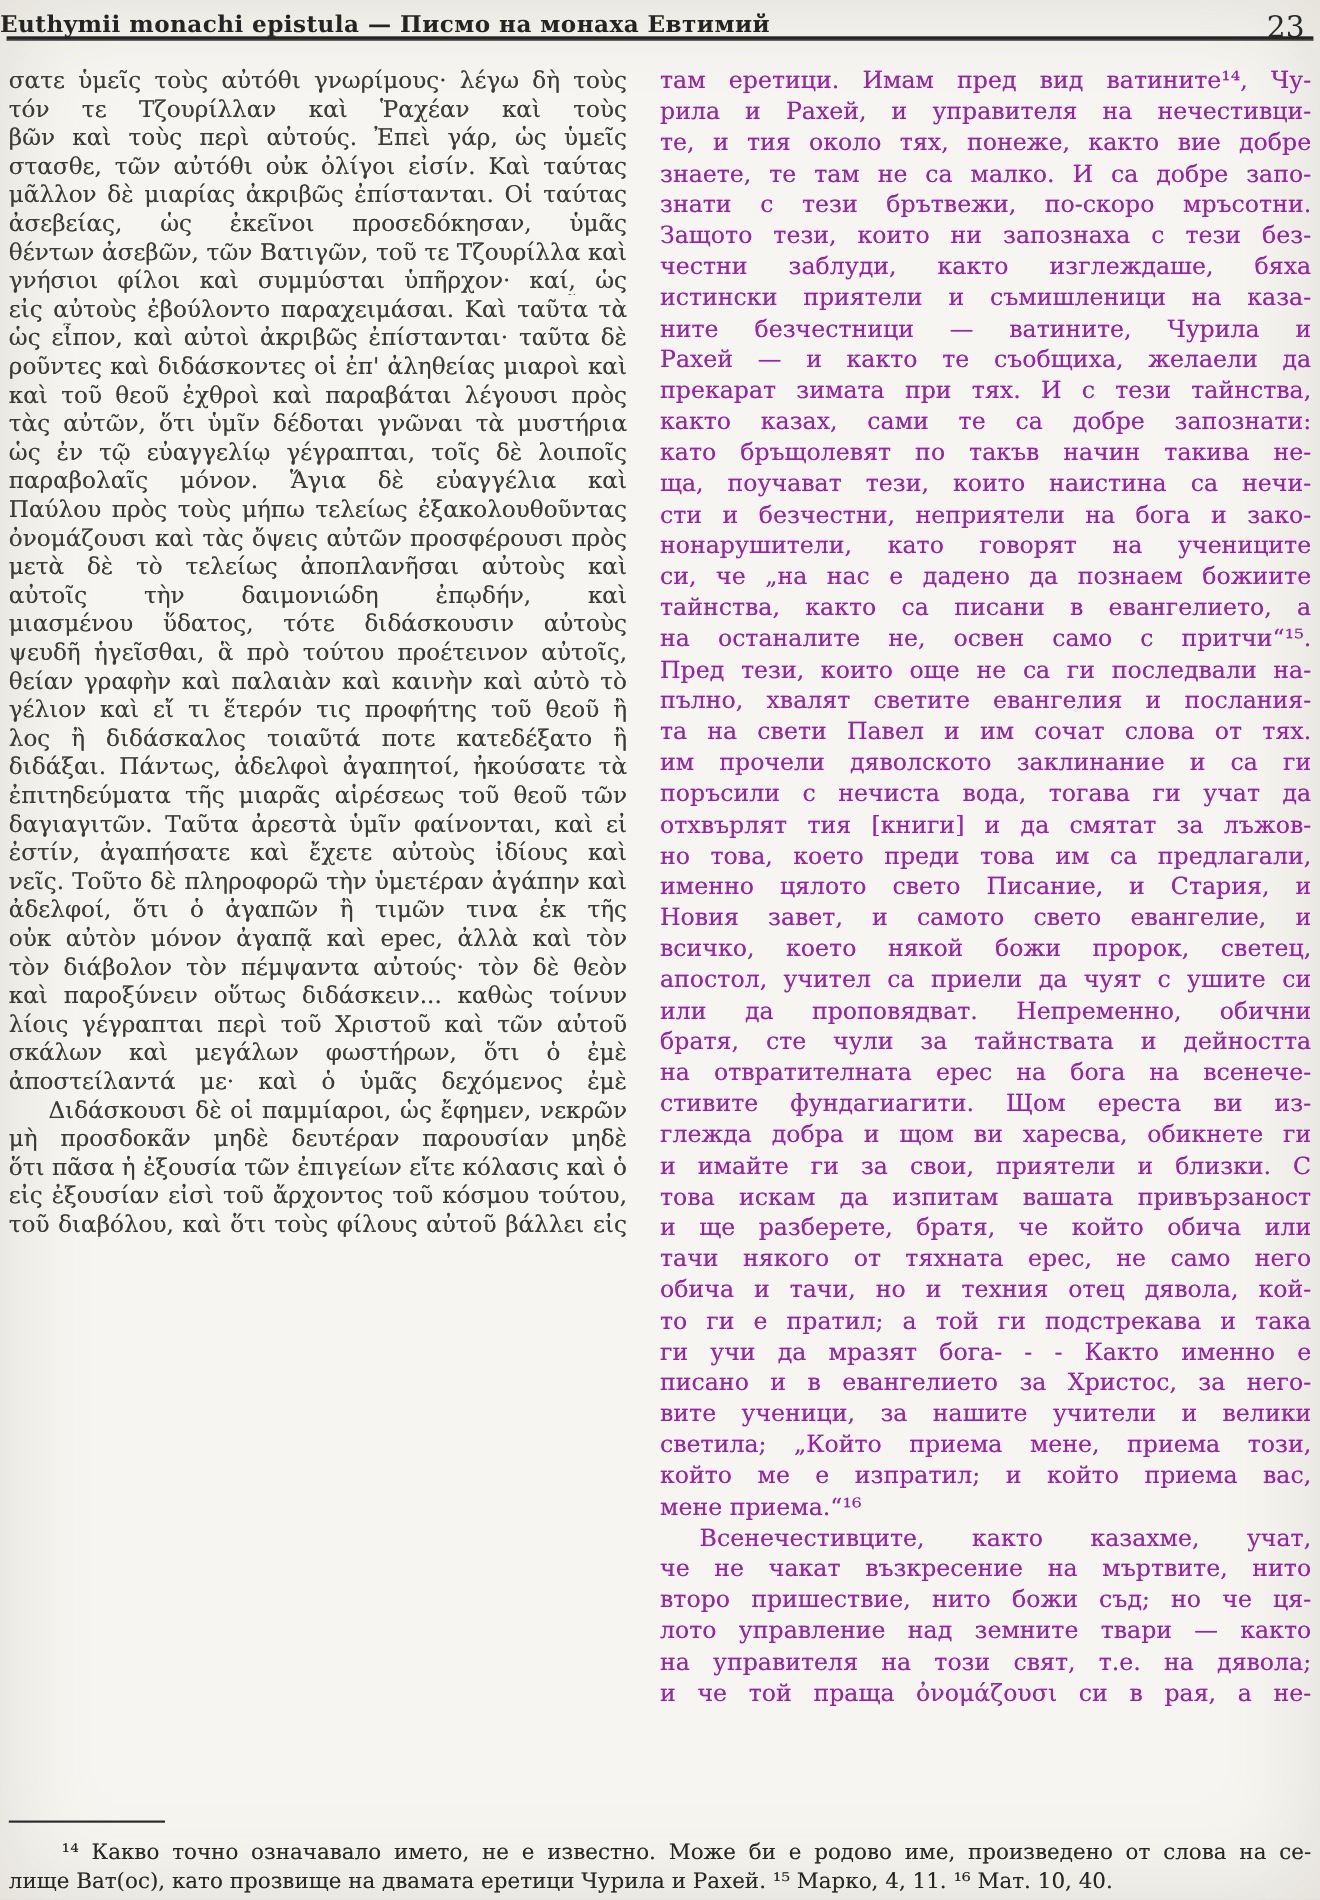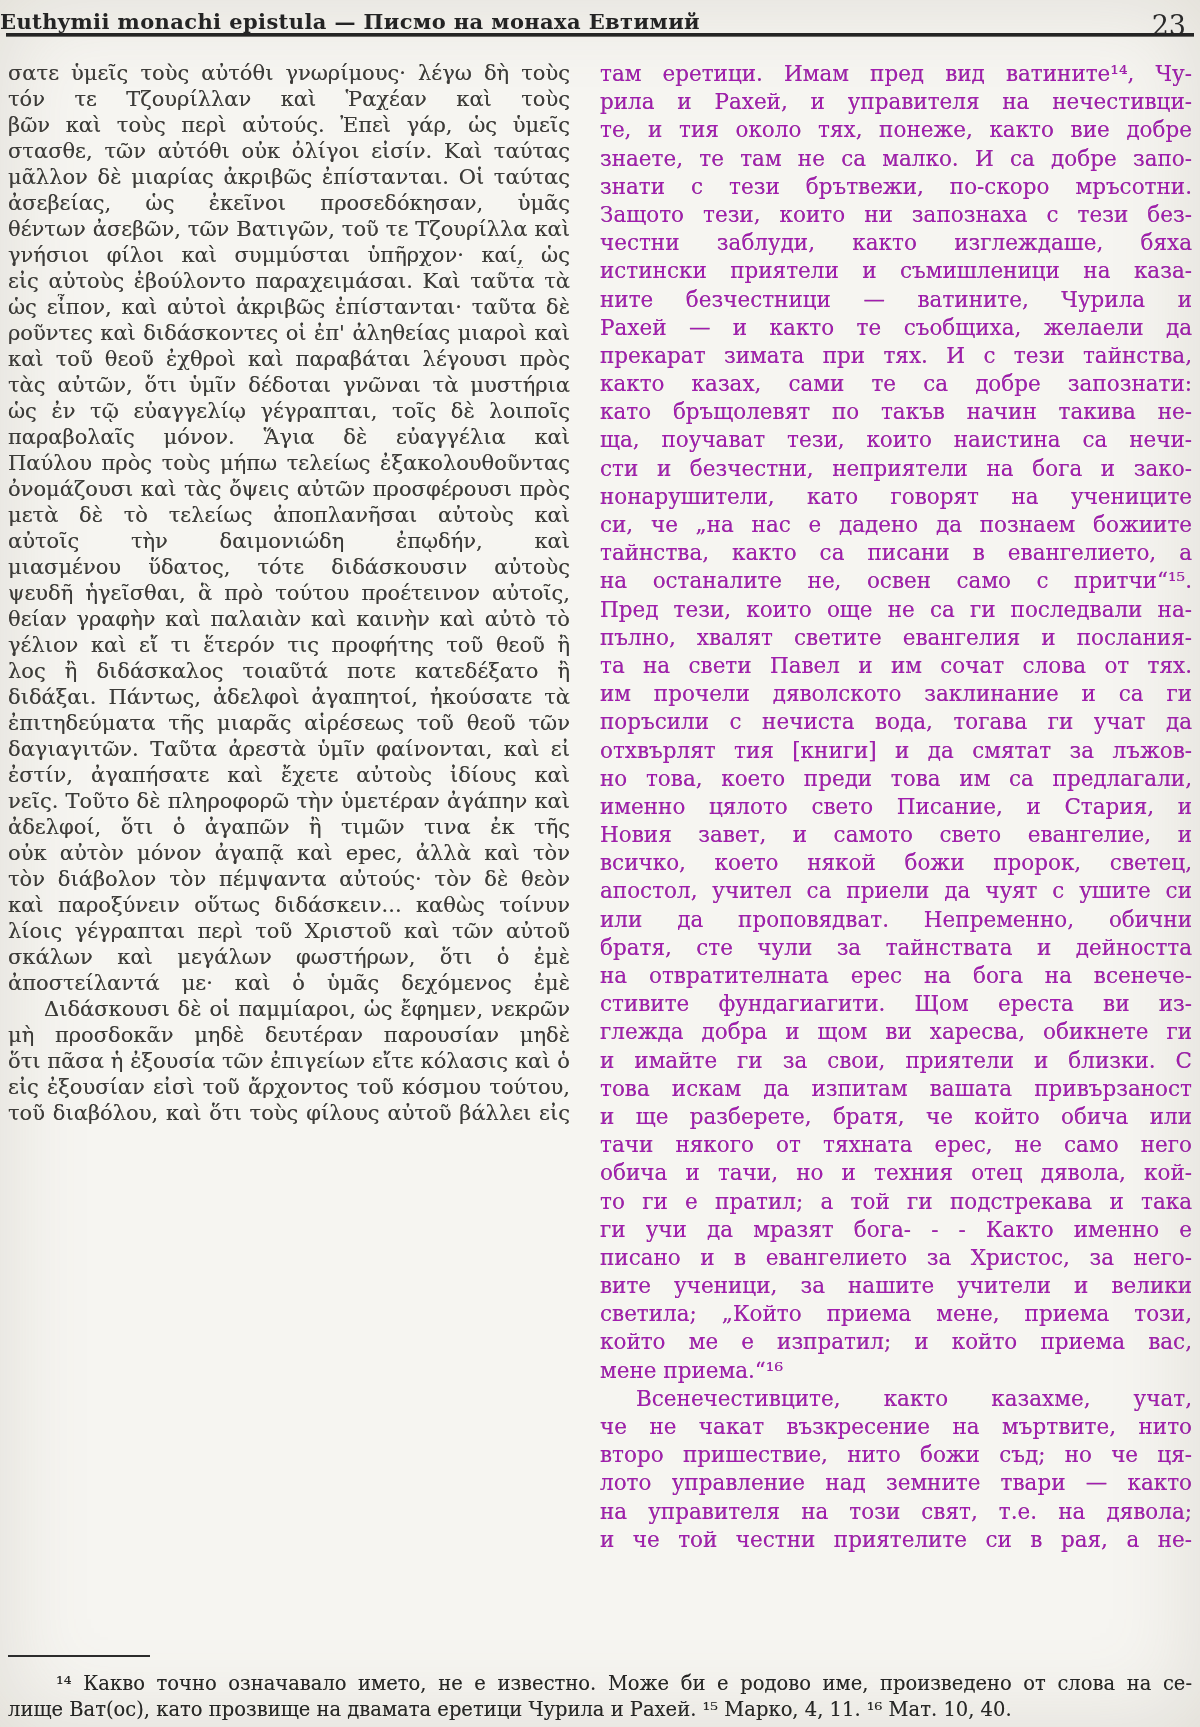--- a/index.html
+++ b/index.html
@@ -190,21 +190,21 @@
           <div class="line">светила; „Който приема мене, приема този,</div>
           <div class="line">който ме е изпратил; и който приема вас,</div>
           <div class="line short">мене приема.“¹⁶</div>
         </div>
         <div class="para">
           <div class="line indent">Всенечестивците, както казахме, учат,</div>
           <div class="line">че не чакат възкресение на мъртвите, нито</div>
           <div class="line">второ пришествие, нито божи съд; но че ця-</div>
           <div class="line">лото управление над земните твари — както</div>
           <div class="line">на управителя на този свят, т.е. на дявола;</div>
-          <div class="line">и че той честни приятелите си в рая, а не-</div>
+          <div class="line">и че той праща ὀνομάζουσι си в рая, а не-</div>
         </div>
       </div>
   </div>
 
   <div class="footnotes">
     <div class="fn-rule"></div>
     <div class="fn-line first">¹⁴ Какво точно означавало името, не е известно. Може би е родово име, произведено от слова на се-</div>
     <div class="fn-line last">лище Ват(ос), като прозвище на двамата еретици Чурила и Рахей.   ¹⁵ Марко, 4, 11.   ¹⁶ Мат. 10, 40.</div>
   </div>
 

